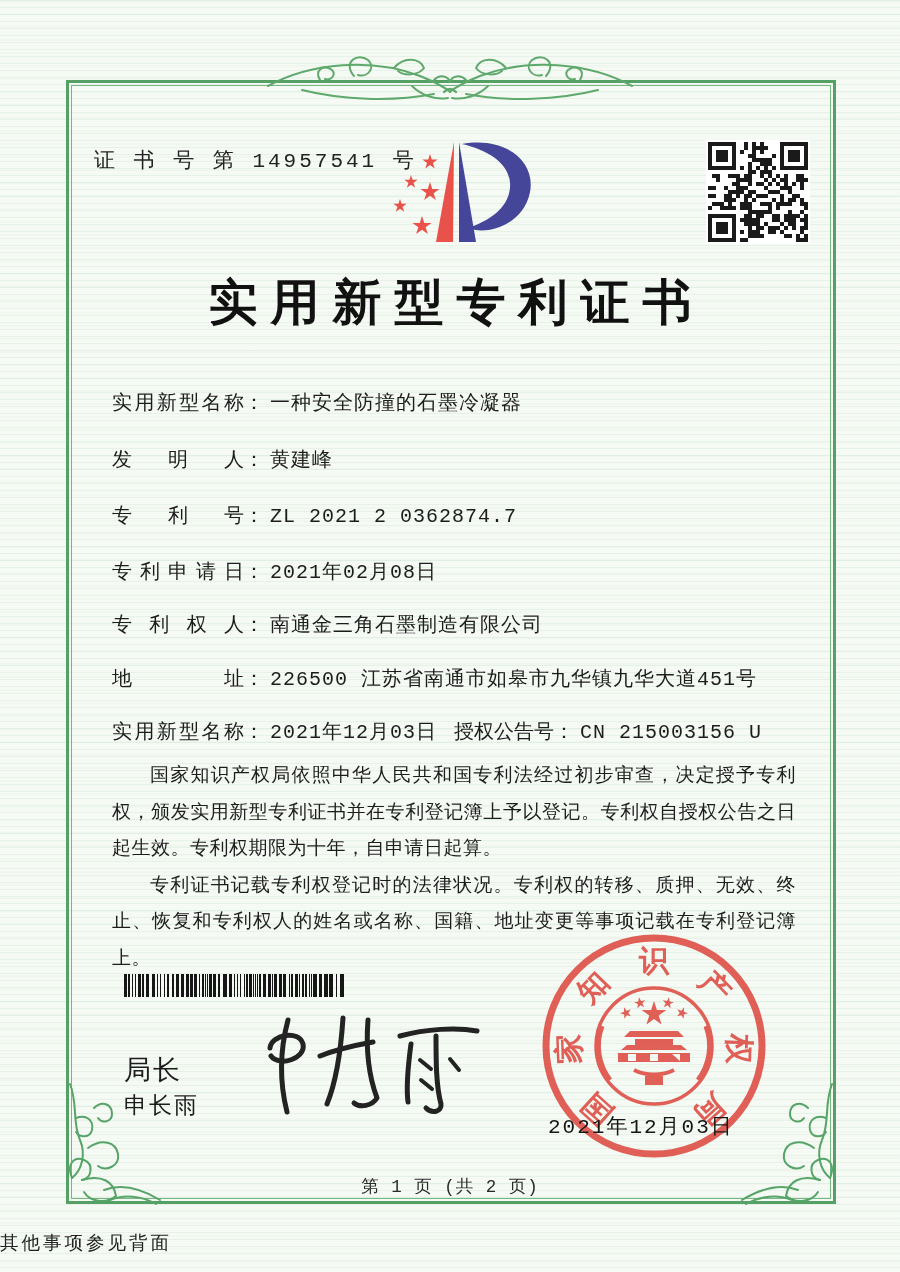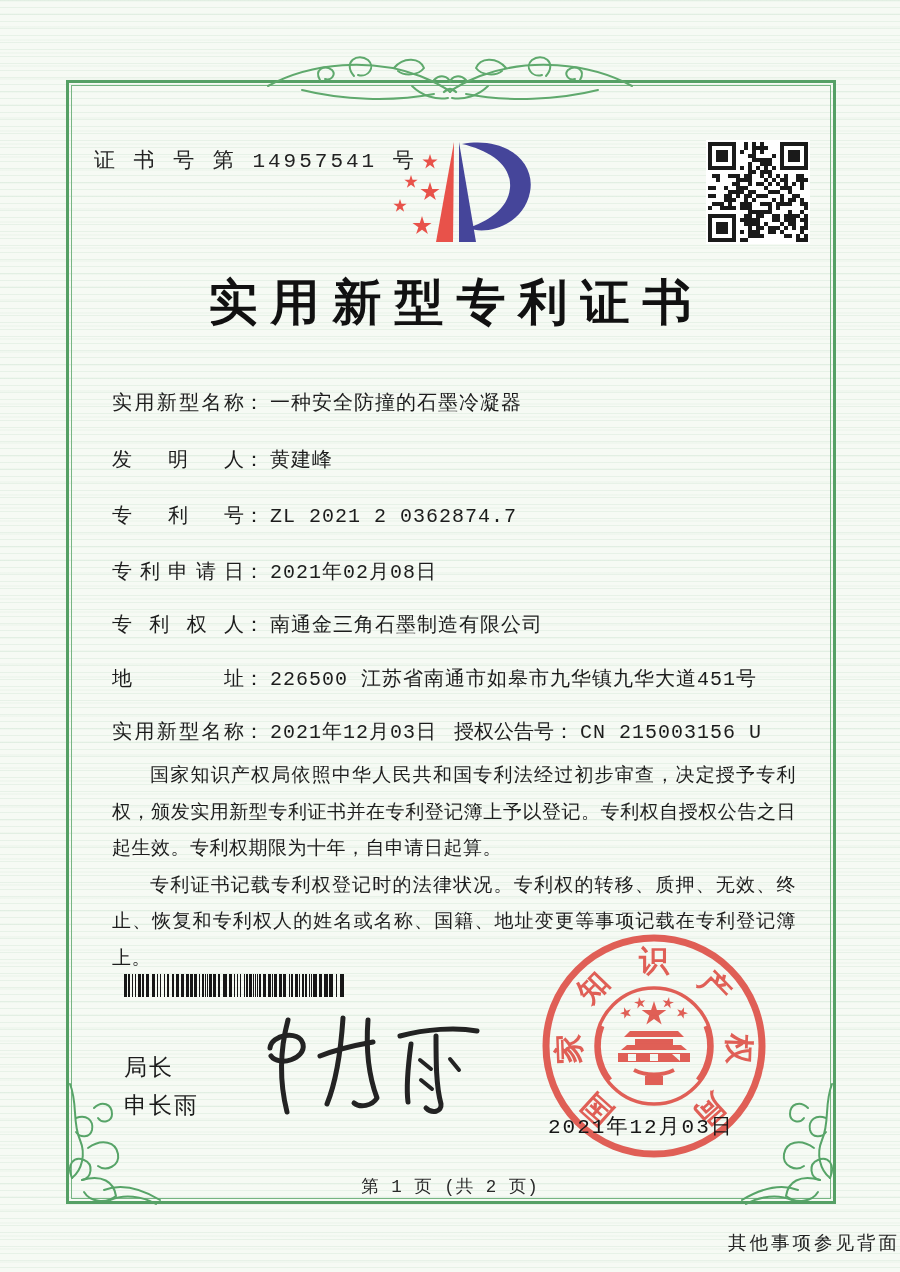--- a/index.html
+++ b/index.html
@@ -49,35 +49,35 @@
   .fvalue { margin-left:6px; letter-spacing:1px; }
   .grant-no { position:absolute; left:342px; top:0; }
   .body-text {
     position:absolute; left:112px; top:758px; width:684px;
     font-size:19px; line-height:36.5px; text-align:justify;
     color:#1d1d1d; letter-spacing:0.5px;
   }
   .body-text p { text-indent:2em; }
   .barcode { position:absolute; left:124px; top:974px; width:224px; height:23px; }
   .barcode span { position:absolute; top:0; height:100%; background:#161616; }
-  .signoff-title { position:absolute; left:124px; top:1052px; font-size:23px; letter-spacing:2px; }
+  .signoff-title { position:absolute; left:124px; top:1052px; font-size:27px; letter-spacing:2px; }
   .signoff-name  { position:absolute; left:124px; top:1090px; font-size:23px; letter-spacing:2px; }
   .signature-svg { position:absolute; left:250px; top:1004px; }
   .seal { position:absolute; left:538px; top:930px; width:232px; height:232px; opacity:0.88; }
   .seal-date {
     position:absolute; left:548px; top:1112px; width:220px;
     font-size:21px; letter-spacing:2px; color:#161616;
   }
   .page-indicator {
     position:absolute; left:0; right:0; top:1174px;
     text-align:center; font-size:17.5px; color:#2a2a2a; letter-spacing:1px;
   }
   .back-note {
     position:absolute; left:0; right:0; top:1230px;
-    text-align:right; font-size:18.5px; color:#222; letter-spacing:3px;
+    text-align:left; font-size:18.5px; color:#222; letter-spacing:3px;
   }
 </style>
 </head>
 <body>
 
 <div class="page">
 
   <div class="frame"></div>
 
   <svg class="ornament" style="left:262px; top:46px;" width="376" height="72" viewBox="0 0 376 72">

